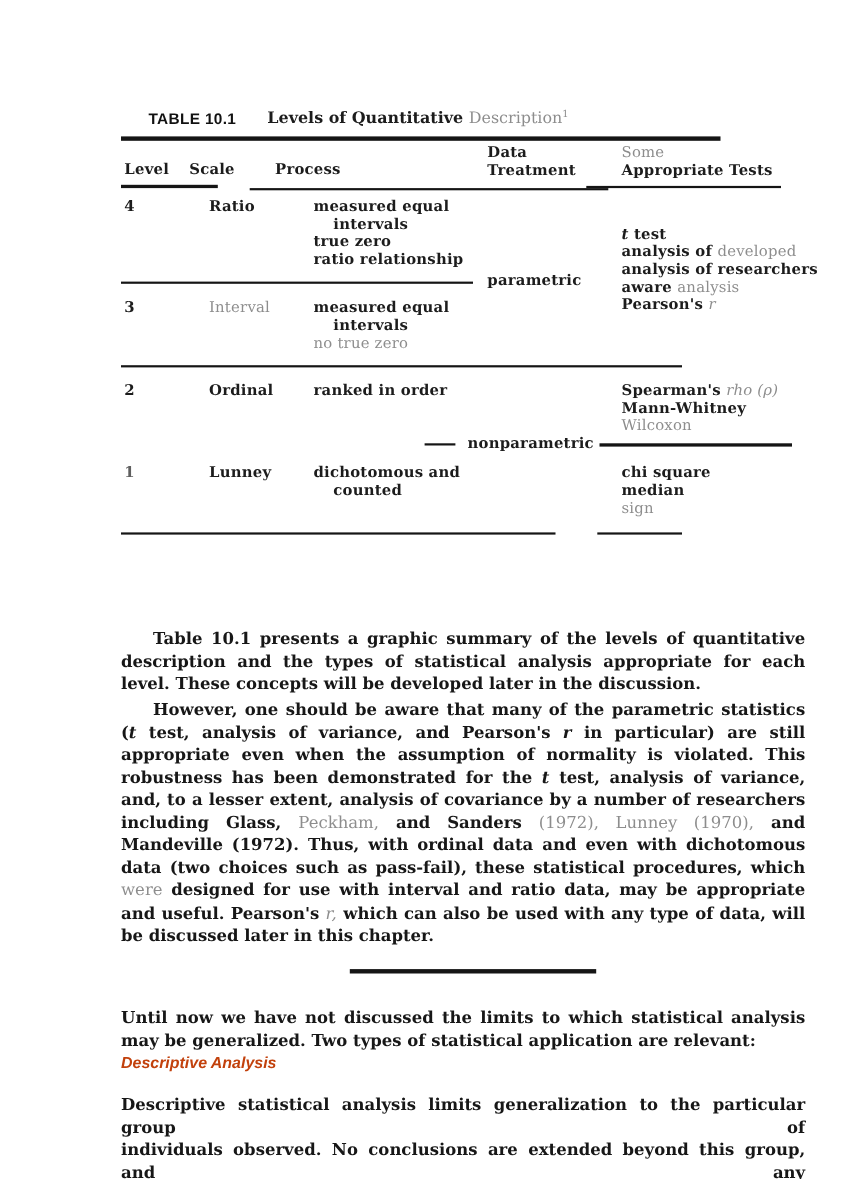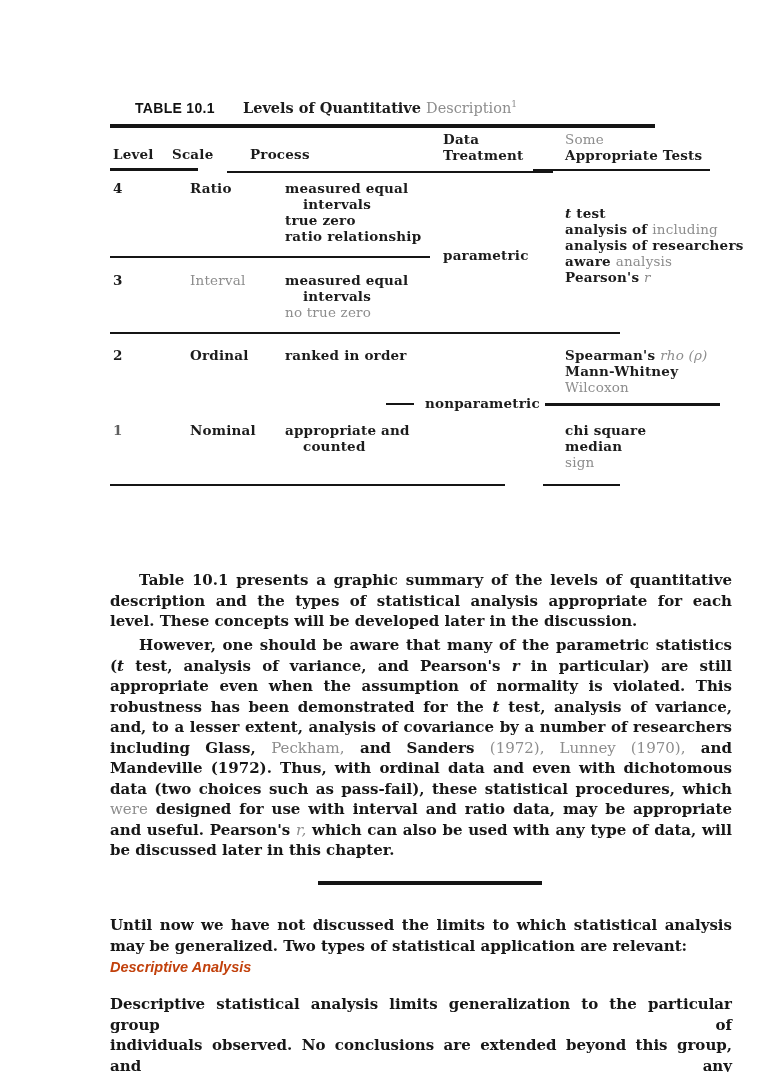--- a/index.html
+++ b/index.html
@@ -47,21 +47,21 @@
   <div class="rule" style="left:533px;top:169px;width:177px;height:2px"></div>
 
   <span class="abs tt" style="left:113px;top:180px">4</span>
   <span class="abs tt" style="left:190px;top:180px">Ratio</span>
   <span class="abs tt" style="left:285px;top:180px">measured equal</span>
   <span class="abs tt" style="left:303px;top:196px">intervals</span>
   <span class="abs tt" style="left:285px;top:212px">true zero</span>
   <span class="abs tt" style="left:285px;top:228px">ratio relationship</span>
 
   <span class="abs tt" style="left:565px;top:205px"><span class="i">t</span><span> test</span></span>
-  <span class="abs tt" style="left:565px;top:221px"><span>analysis of </span><span class="f">including</span></span>
+  <span class="abs tt" style="left:565px;top:221px"><span>analysis of </span><span class="f">developed</span></span>
   <span class="abs tt" style="left:565px;top:237px"><span>analysis of researchers</span></span>
   <span class="abs tt" style="left:565px;top:253px"><span>aware </span><span class="f">analysis</span></span>
   <span class="abs tt" style="left:565px;top:269px"><span>Pearson's </span><span class="f i">r</span></span>
 
   <span class="abs tt" style="left:443px;top:247px">parametric</span>
 
   <div class="rule" style="left:110px;top:256px;width:320px;height:1.5px"></div>
 
   <span class="abs tt" style="left:113px;top:272px">3</span>
   <span class="abs tt f" style="left:190px;top:272px">Interval</span>
@@ -76,22 +76,22 @@
   <span class="abs tt" style="left:285px;top:347px">ranked in order</span>
   <span class="abs tt" style="left:565px;top:347px"><span>Spearman's </span><span class="f i">rho (ρ)</span></span>
   <span class="abs tt" style="left:565px;top:363px"><span>Mann-Whitney</span></span>
   <span class="abs tt" style="left:565px;top:379px"><span class="f">Wilcoxon</span></span>
 
   <div class="rule" style="left:386px;top:403px;width:28px;height:2px"></div>
   <span class="abs tt" style="left:425px;top:395px">nonparametric</span>
   <div class="rule" style="left:545px;top:403px;width:175px;height:2.5px"></div>
 
   <span class="abs tt m" style="left:113px;top:422px">1</span>
-  <span class="abs tt" style="left:190px;top:422px">Nominal</span>
-  <span class="abs tt" style="left:285px;top:422px">appropriate and</span>
+  <span class="abs tt" style="left:190px;top:422px">Lunney</span>
+  <span class="abs tt" style="left:285px;top:422px">dichotomous and</span>
   <span class="abs tt" style="left:303px;top:438px">counted</span>
   <span class="abs tt" style="left:565px;top:422px"><span>chi square</span></span>
   <span class="abs tt" style="left:565px;top:438px"><span>median</span></span>
   <span class="abs tt" style="left:565px;top:454px"><span class="f">sign</span></span>
 
   <div class="rule" style="left:110px;top:484px;width:395px;height:1.5px"></div>
   <div class="rule" style="left:543px;top:484px;width:77px;height:1.5px"></div>
 
 
   <p class="para indent" style="top:555px">Table 10.1 presents a graphic summary of the levels of quantitative description and the types of statistical analysis appropriate for each level. These concepts will be developed later in the discussion.</p>

